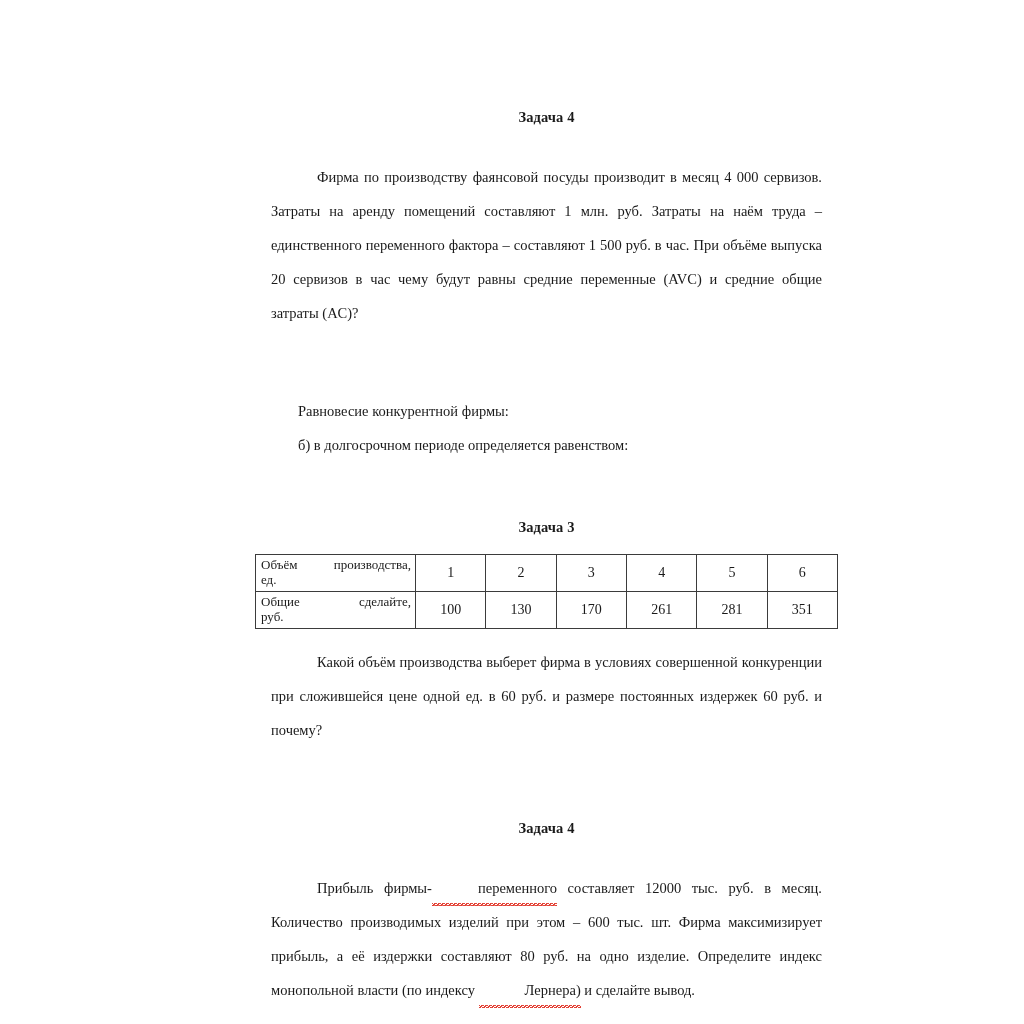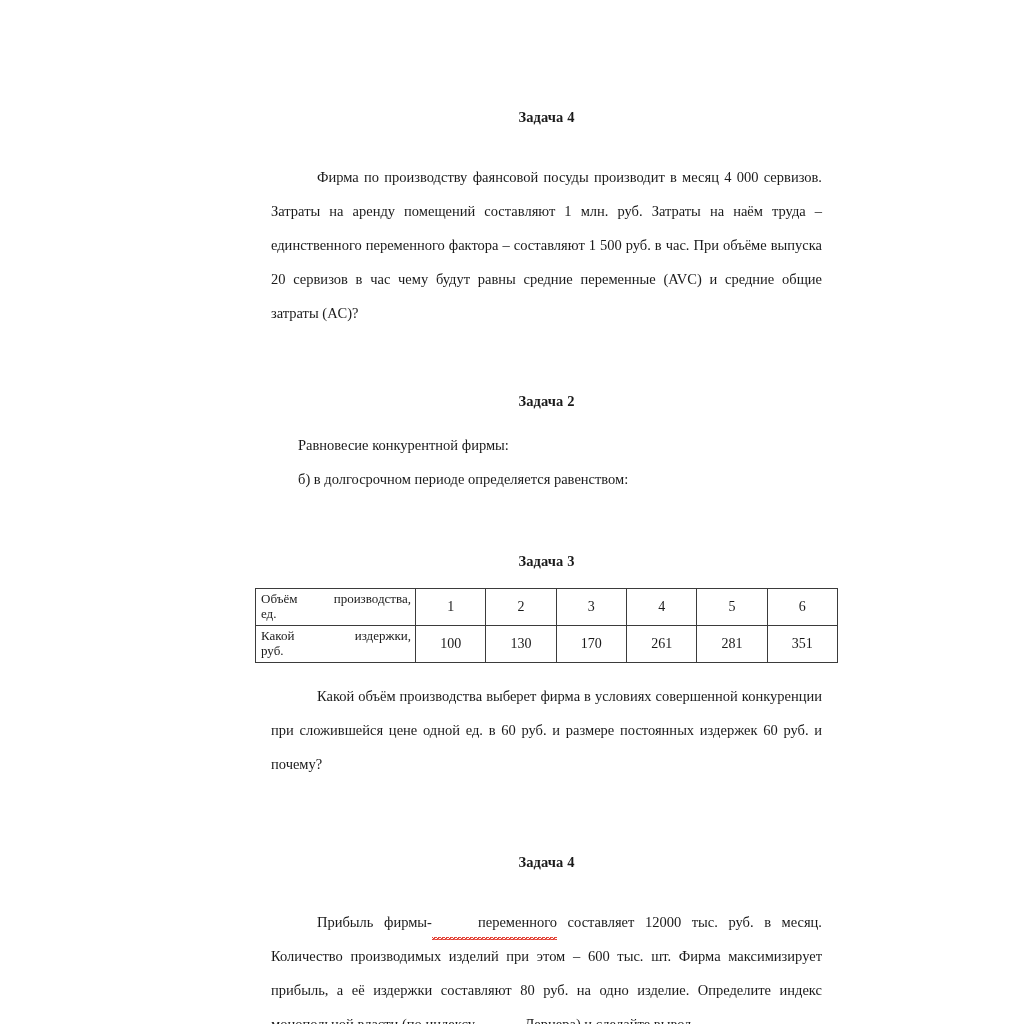--- a/index.html
+++ b/index.html
@@ -133,21 +133,20 @@
 
 <div class="page">
   <div class="doc-body">
 
     <div class="task-heading">Задача 4</div>
     <div class="spacer-sm"></div>
     <p class="para">Фирма по производству фаянсовой посуды производит в месяц 4 000 сервизов. Затраты на аренду помещений составляют 1 млн. руб. Затраты на наём труда – единственного переменного фактора – составляют 1 500 руб. в час. При объёме выпуска 20 сервизов в час чему будут равны средние переменные (AVC) и средние общие затраты (AC)?</p>
 
     <div class="spacer-lg"></div>
 
-    <div class="task-heading">Задача 2</div>
     <div class="spacer-sm"></div>
     <p class="plain-line">Равновесие конкурентной фирмы:</p>
     <p class="plain-line">б) в долгосрочном периоде определяется равенством:</p>
 
     <div class="spacer-xl"></div>
 
     <div class="task-heading">Задача 3</div>
     <div class="spacer-sm"></div>
 
     <div class="tbl-wrap">
@@ -156,21 +155,21 @@
           <tr>
             <td class="label-cell"><span>Объём производства,</span><span class="lbl-line2">ед.</span></td>
             <td class="val-cell">1</td>
             <td class="val-cell">2</td>
             <td class="val-cell">3</td>
             <td class="val-cell">4</td>
             <td class="val-cell">5</td>
             <td class="val-cell">6</td>
           </tr>
           <tr>
-            <td class="label-cell"><span>Какой издержки,</span><span class="lbl-line2">руб.</span></td>
+            <td class="label-cell"><span>Общие сделайте,</span><span class="lbl-line2">руб.</span></td>
             <td class="val-cell">100</td>
             <td class="val-cell">130</td>
             <td class="val-cell">170</td>
             <td class="val-cell">261</td>
             <td class="val-cell">281</td>
             <td class="val-cell">351</td>
           </tr>
         </tbody>
       </table>
     </div>

